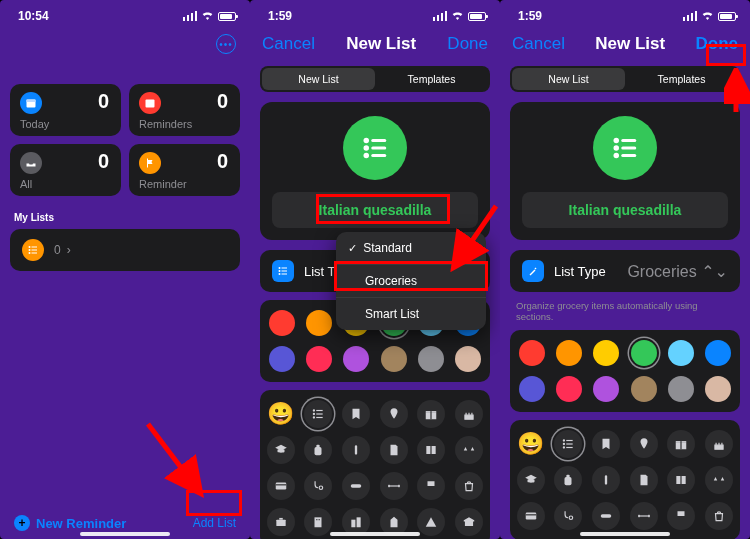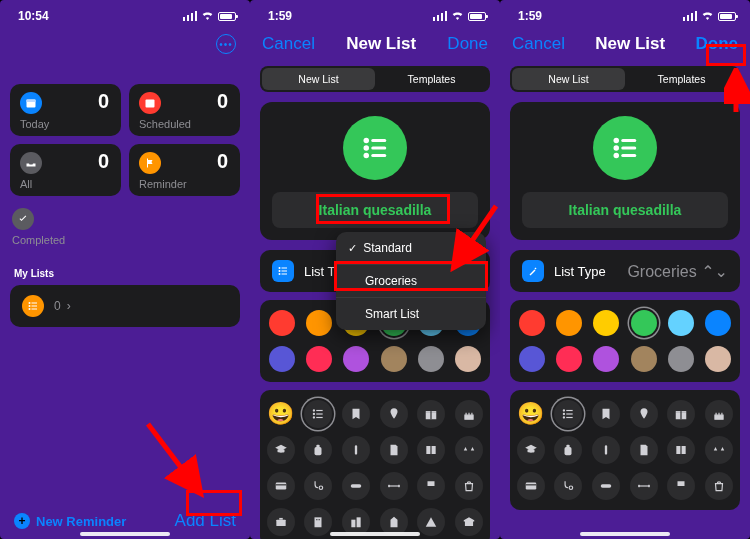--- a/index.html
+++ b/index.html
@@ -56,21 +56,21 @@
   .card.full .label { position: static; margin-top:4px; }
   .mylists-hdr { padding: 16px 14px 6px; font-size:10px; font-weight:700; }
   .list-row { margin: 0 10px; background:#1c1c1e; border-radius:10px; padding:10px 12px; display:flex; align-items:center; gap:10px; }
   .list-row .bullet { width:22px; height:22px; border-radius:50%; background:#ff9500; display:flex; align-items:center; justify-content:center; }
   .list-row .bullet svg{width:12px;height:12px;}
   .list-row .name { flex:1; font-size:13px; }
   .list-row .meta { color:#8e8e93; font-size:12px; display:flex; align-items:center; gap:6px;}
   .s1-bottom { position:absolute; bottom:8px; left:0; right:0; padding: 0 14px; display:flex; justify-content:space-between; align-items:center; }
   .new-rem { color:#0a84ff; font-size:13px; font-weight:600; display:flex; align-items:center; gap:6px; }
   .new-rem .plus { width:16px;height:16px;border-radius:50%;background:#0a84ff;color:#000;display:flex;align-items:center;justify-content:center;font-size:12px;font-weight:800;}
-  .add-list { color:#0a84ff; font-size:17px; }
+  .add-list { color:#0a84ff; font-size:12px; }
   .home-ind { position:absolute; bottom:3px; left:50%; transform:translateX(-50%); width:90px; height:4px; border-radius:3px; background:#fff; opacity:.9; }
 
   
   .nav { display:flex; justify-content:space-between; align-items:center; padding: 8px 12px; font-size:17px; }
   .nav .title { font-weight:600; }
   .nav .link { color:#0a84ff; }
   .seg { margin: 4px 10px 10px; background:#1c1c1e; border-radius:8px; height:26px; display:flex; padding:2px; }
   .seg .opt { flex:1; display:flex; align-items:center; justify-content:center; font-size:10.5px; color:#fff; border-radius:6px; }
   .seg .opt.active { background:#3a3a3c; }
   .panel { margin:0 10px 10px; background:#1c1c1e; border-radius:12px; padding:12px; }
@@ -131,47 +131,39 @@
       <span class="count">0</span>
       <span class="label">Today</span>
     </div>
     <div class="card">
       <div class="icon-circ" style="background:#ff3b30">
         <svg viewBox="0 0 24 24" width="12" height="12">
             <rect x="3" y="5" width="18" height="16" rx="2" fill="#fff"></rect>
           </svg>
       </div>
       <span class="count">0</span>
-      <span class="label">Scheduled</span>
+      <span class="label">Reminders</span>
     </div>
     <div class="card">
       <div class="icon-circ" style="background:#5b5b60">
         <svg viewBox="0 0 24 24" width="12" height="12">
             <path fill="#fff" d="M3 13h5l1 2h6l1-2h5v6H3z"></path>
           </svg>
       </div>
       <span class="count">0</span>
       <span class="label">All</span>
     </div>
     <div class="card">
       <div class="icon-circ" style="background:#ff9500">
         <svg viewBox="0 0 24 24" width="12" height="12">
             <path fill="#fff" d="M6 3v18h2v-7h9l-2-4 2-4H8V3z"></path>
           </svg>
       </div>
       <span class="count">0</span>
       <span class="label">Reminder</span>
-    </div>
-    <div class="card full" style="padding:4px 2px;">
-      <div class="icon-circ" style="background:#5b5b60">
-        <svg viewBox="0 0 24 24" width="12" height="12">
-            <path fill="#fff" d="M9 16l-4-4 1.5-1.5L9 13l8-8L18.5 6.5z"></path>
-          </svg>
-      </div>
-      <span class="label" style="position:static;display:block;margin-top:4px;">Completed</span>
     </div>
   </div>
 
   <div class="mylists-hdr">My Lists</div>
   <div class="list-row">
     <span class="bullet">
       <svg viewBox="0 0 24 24">
           <circle cx="5" cy="6" r="2" fill="#fff"></circle>
           <rect x="9" y="5" width="11" height="2" fill="#fff"></rect>
           <circle cx="5" cy="12" r="2" fill="#fff"></circle>
@@ -465,20 +457,21 @@
   </div>
   <div class="row">
     <span class="sq" style="background:#0a84ff">
       <svg viewBox="0 0 24 24" width="12" height="12">
           <path fill="#fff" d="M5 19l10-10 2 2L7 21zM17 5l2 2-2 2-2-2z"></path>
         </svg>
     </span>
     <span style="font-size:13px;">List Type</span>
     <span class="val"><span>Groceries</span> <span>⌃⌄</span></span>
   </div>
+  <div class="hint">Organize grocery items automatically using sections.</div>
   <div class="colors" id="colors3">
       <div class="color" style="background: rgb(255, 59, 48);"></div>
       <div class="color" style="background: rgb(255, 149, 0);"></div>
       <div class="color" style="background: rgb(255, 204, 0);"></div>
       <div class="color sel" style="background: rgb(52, 199, 89);"></div>
       <div class="color" style="background: rgb(100, 210, 255);"></div>
       <div class="color" style="background: rgb(10, 132, 255);"></div>
       <div class="color" style="background: rgb(88, 86, 214);"></div>
       <div class="color" style="background: rgb(255, 45, 85);"></div>
       <div class="color" style="background: rgb(175, 82, 222);"></div>

